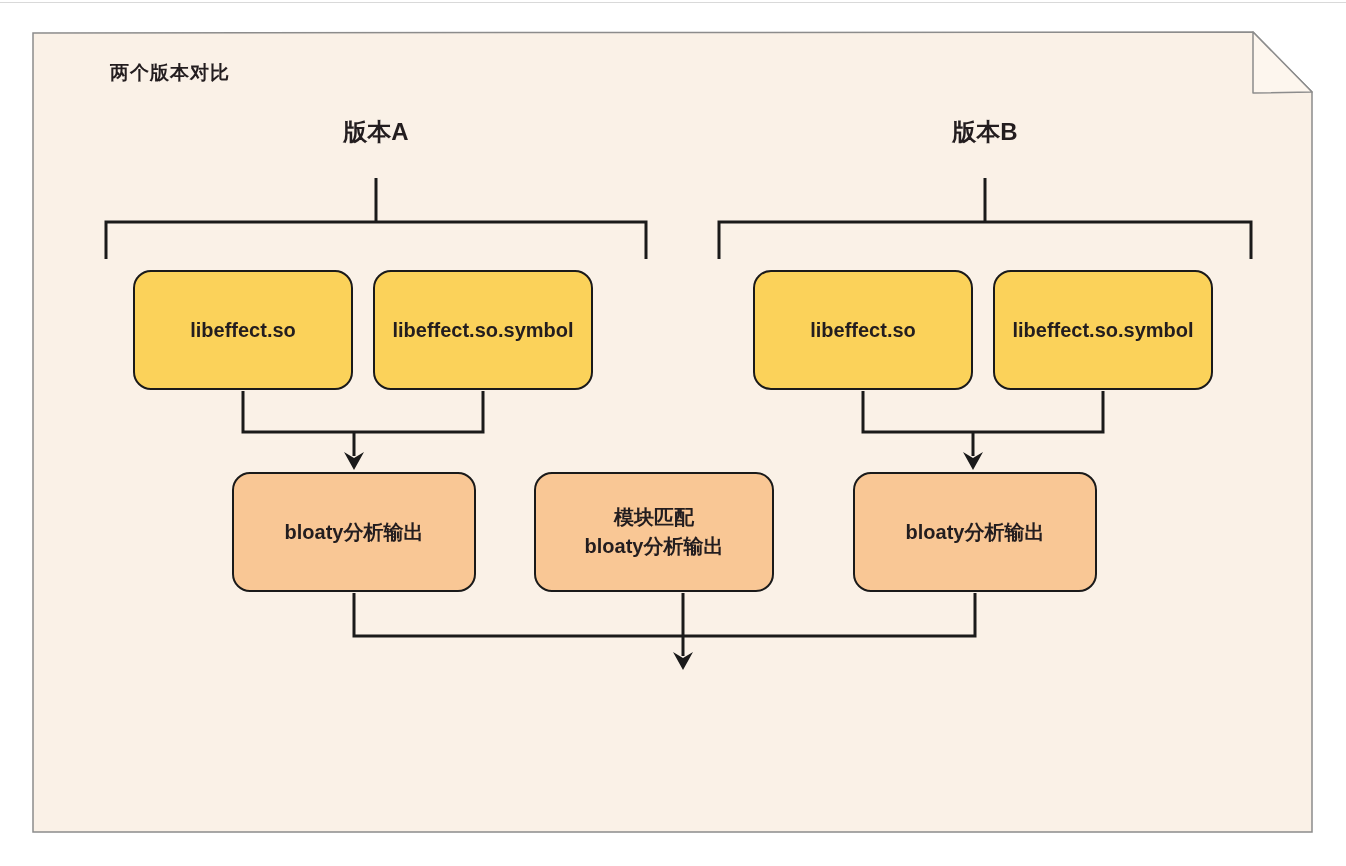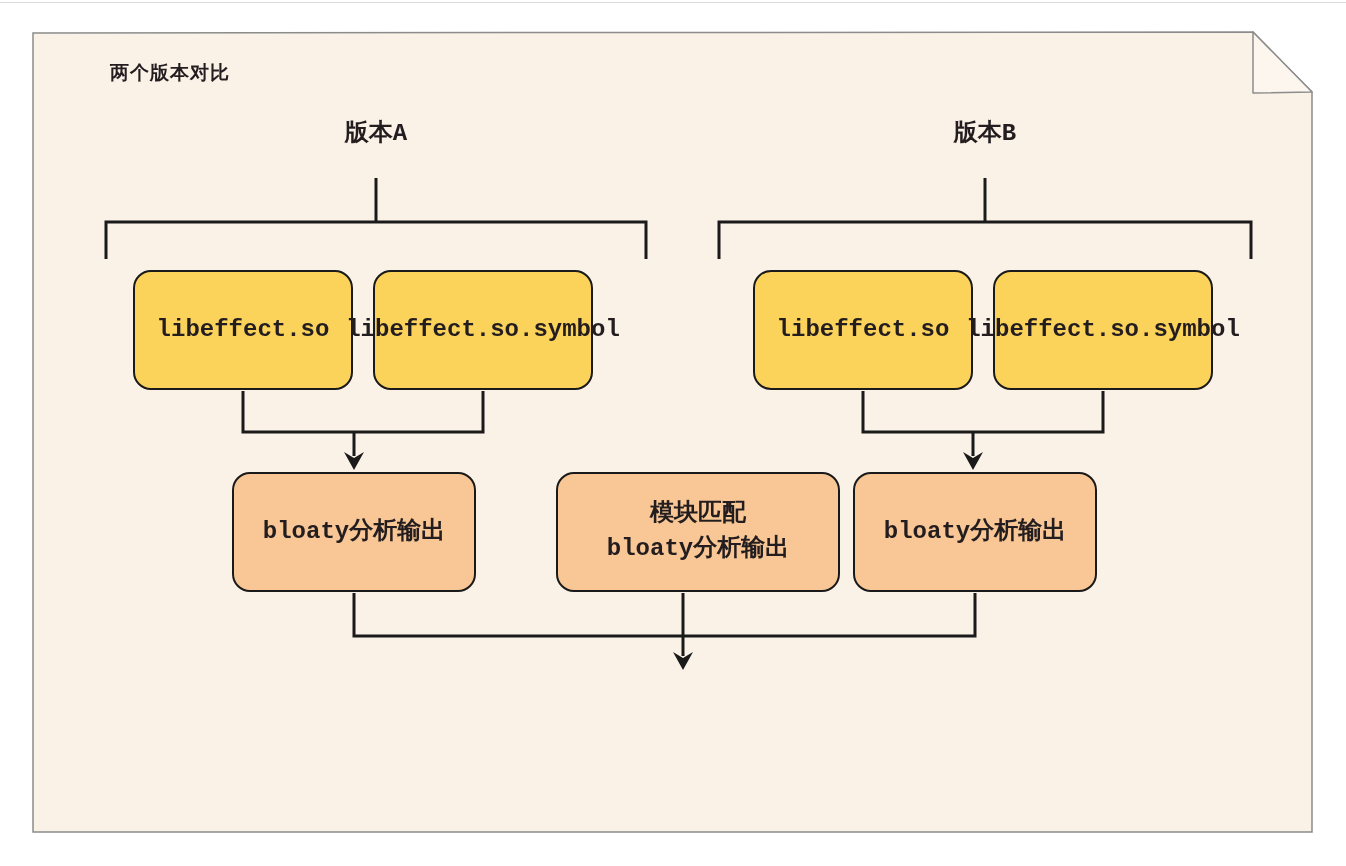--- a/index.html
+++ b/index.html
@@ -2,21 +2,21 @@
 <html style="--paper-fill: #FAF1E7; --fold-fill: #FDF6EE; --paper-border: #8C8C8C; --source-fill: #FBD25A; --process-fill: #F9C795; --result-fill: #F7A55C; --line-color: #1A1A1A;"><head>
 <meta charset="utf-8">
 <style>
   html, body { margin: 0; padding: 0; background: #ffffff; }
   .stage {
     position: relative;
     width: 1346px;
     height: 866px;
     background: #ffffff;
     overflow: hidden;
-    font-family: Liberation Mono, monospace;
+    font-family: Liberation Sans, sans-serif;
     color: #231d1f;
   }
   .top-hairline {
     position: absolute;
     left: 0; top: 2px;
     width: 100%; height: 1px;
     background: #d9d9d9;
   }
   .layer {
     position: absolute;
@@ -45,36 +45,36 @@
   .node {
     position: absolute;
     box-sizing: border-box;
     display: flex;
     flex-direction: column;
     align-items: center;
     justify-content: center;
     text-align: center;
     border: 2.5px solid var(--line-color, #1a1a1a);
     border-radius: 18px;
-    font-size: 24px;
+    font-size: 20px;
     font-weight: 600;
     line-height: 1.45;
     white-space: nowrap;
   }
   .node.source { background: var(--source-fill, #fbd25a); }
   .node.process { background: var(--process-fill, #f9c795); }
   .node.result  { background: var(--result-fill,  #f7a55c); }
 
   .node.src-a1 { left: 133px; top: 270px; width: 220px; height: 120px; }
   .node.src-a2 { left: 373px; top: 270px; width: 220px; height: 120px; }
   .node.src-b1 { left: 753px; top: 270px; width: 220px; height: 120px; }
   .node.src-b2 { left: 993px; top: 270px; width: 220px; height: 120px; }
 
   .node.out-a  { left: 232px; top: 472px; width: 244px; height: 120px; }
-  .node.config { left: 556px; top: 472px; width: 284px; height: 120px; }
+  .node.config { left: 534px; top: 472px; width: 240px; height: 120px; }
   .node.out-b  { left: 853px; top: 472px; width: 244px; height: 120px; }
 
   .node.diff   { left: 562px; top: 672px; width: 241px; height: 119px; }
 </style>
 </head>
 <body>
 
 <div class="stage">
 
   <div class="top-hairline"></div>

